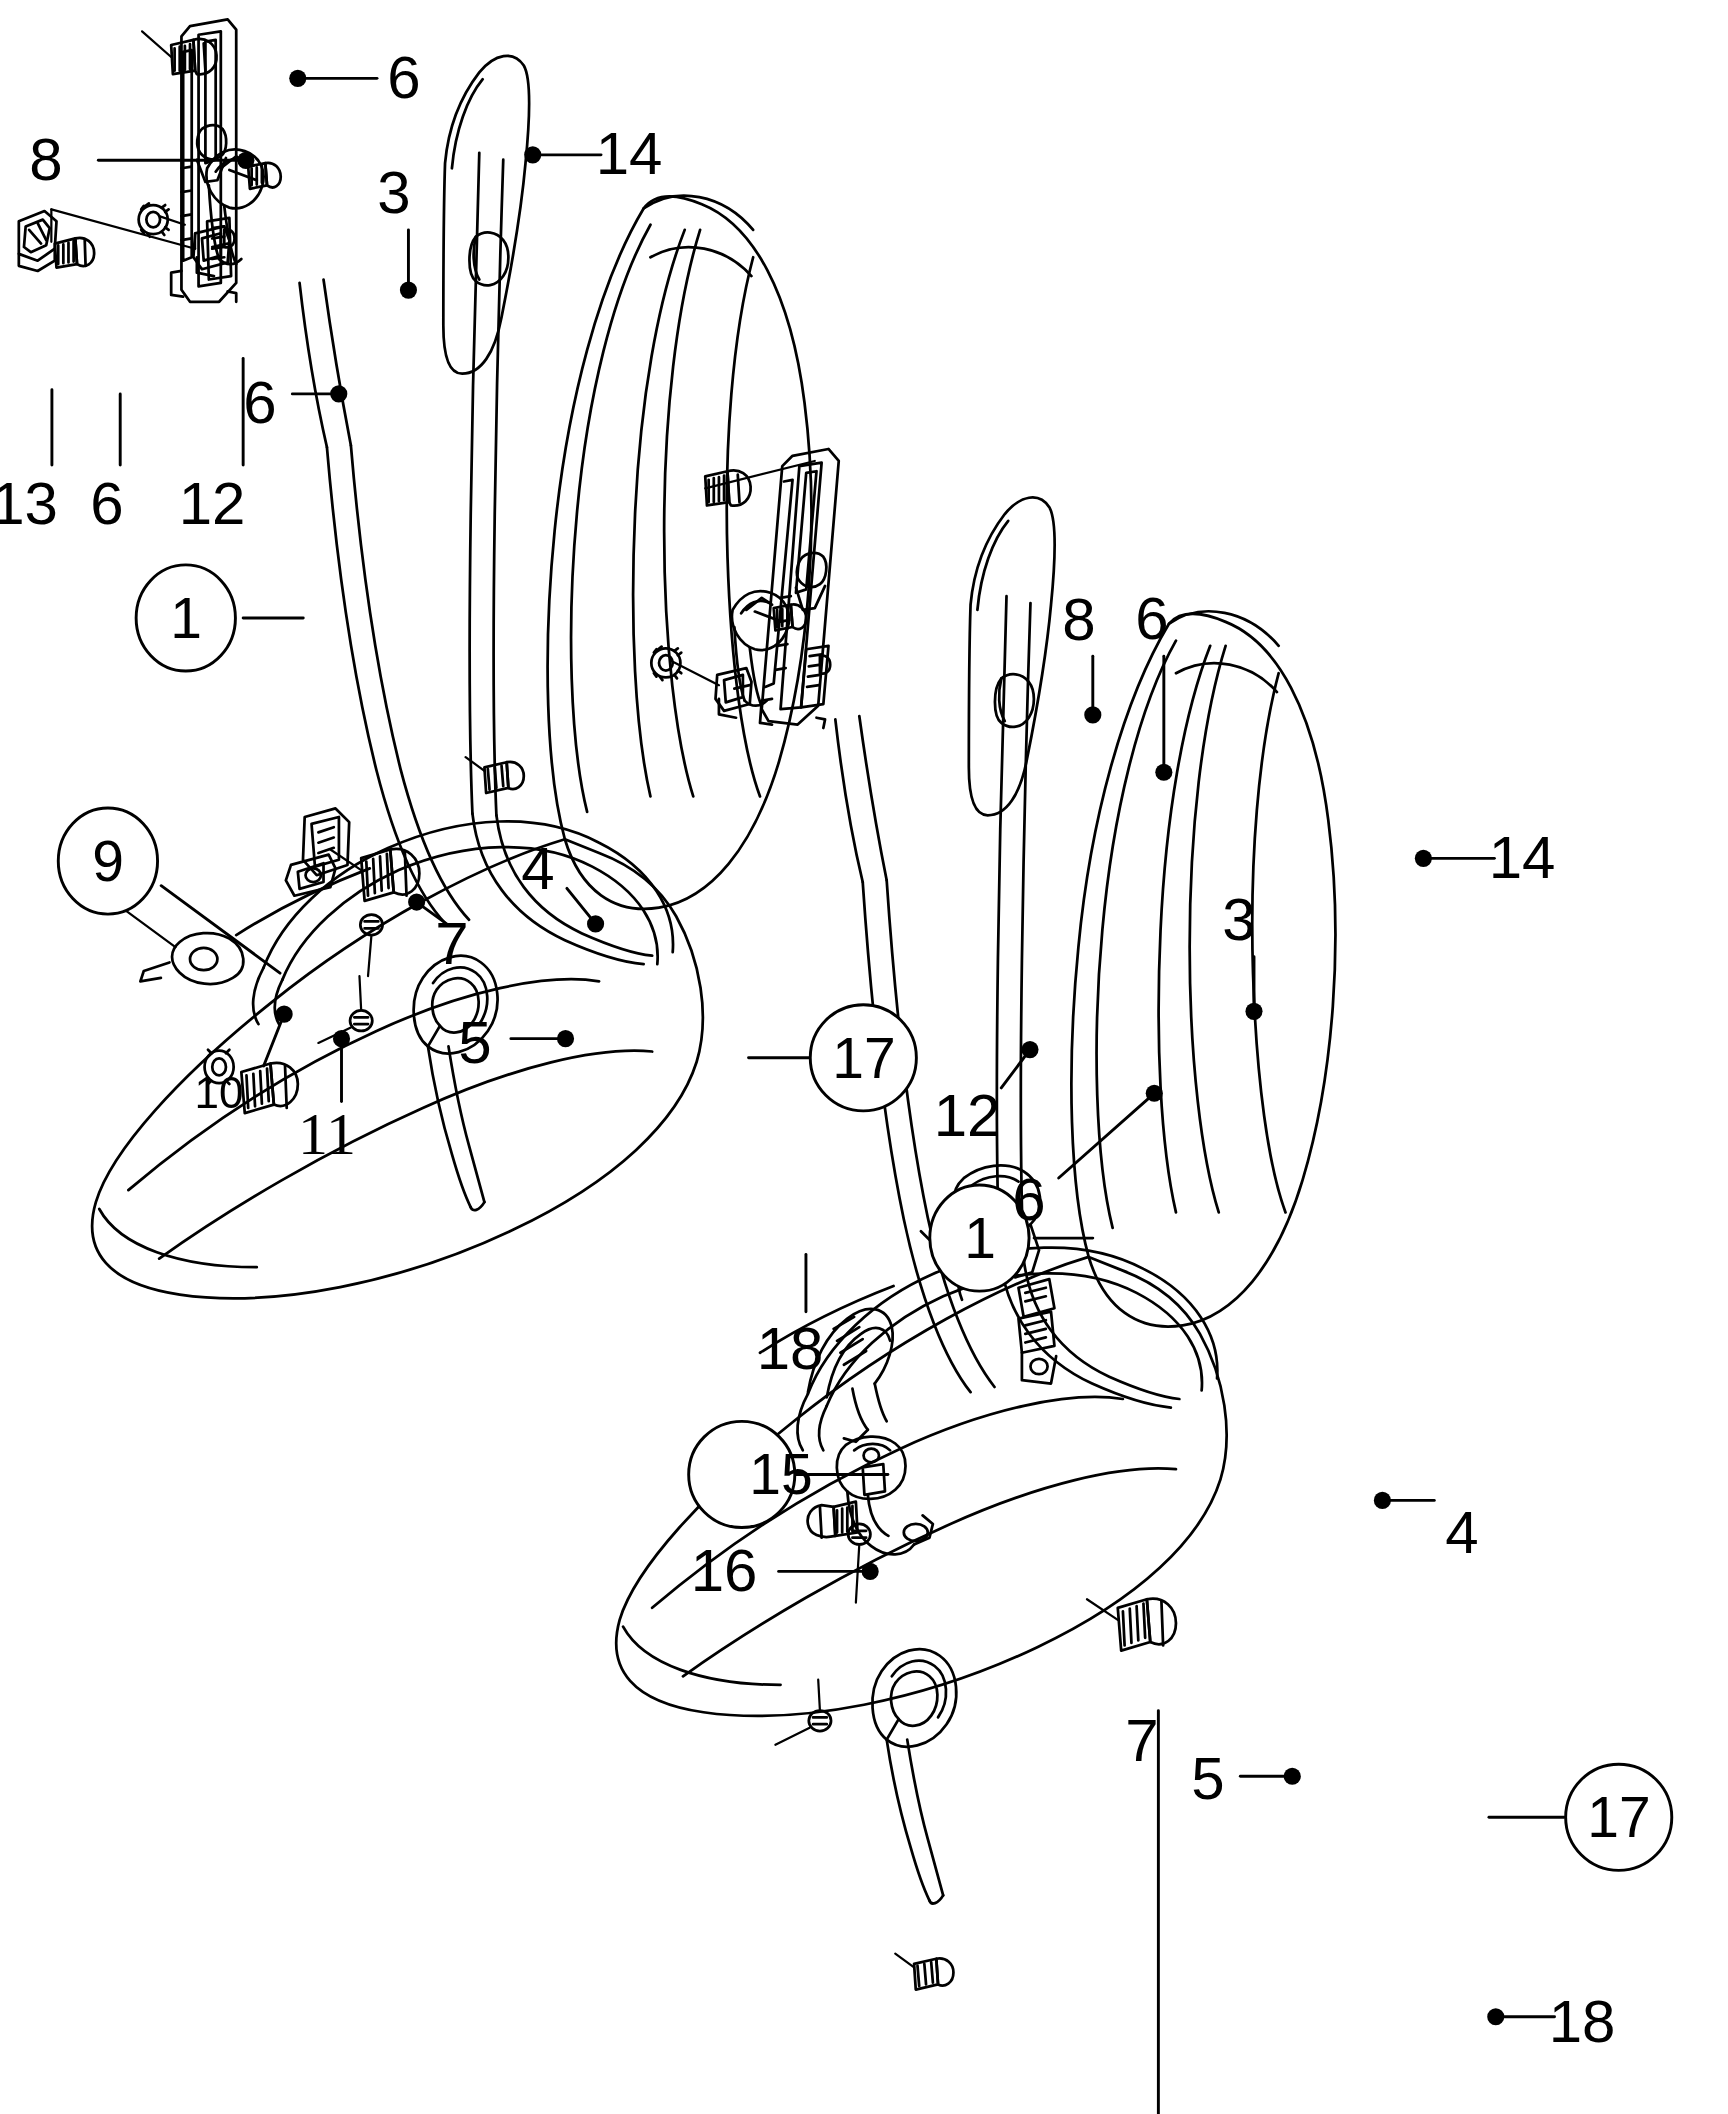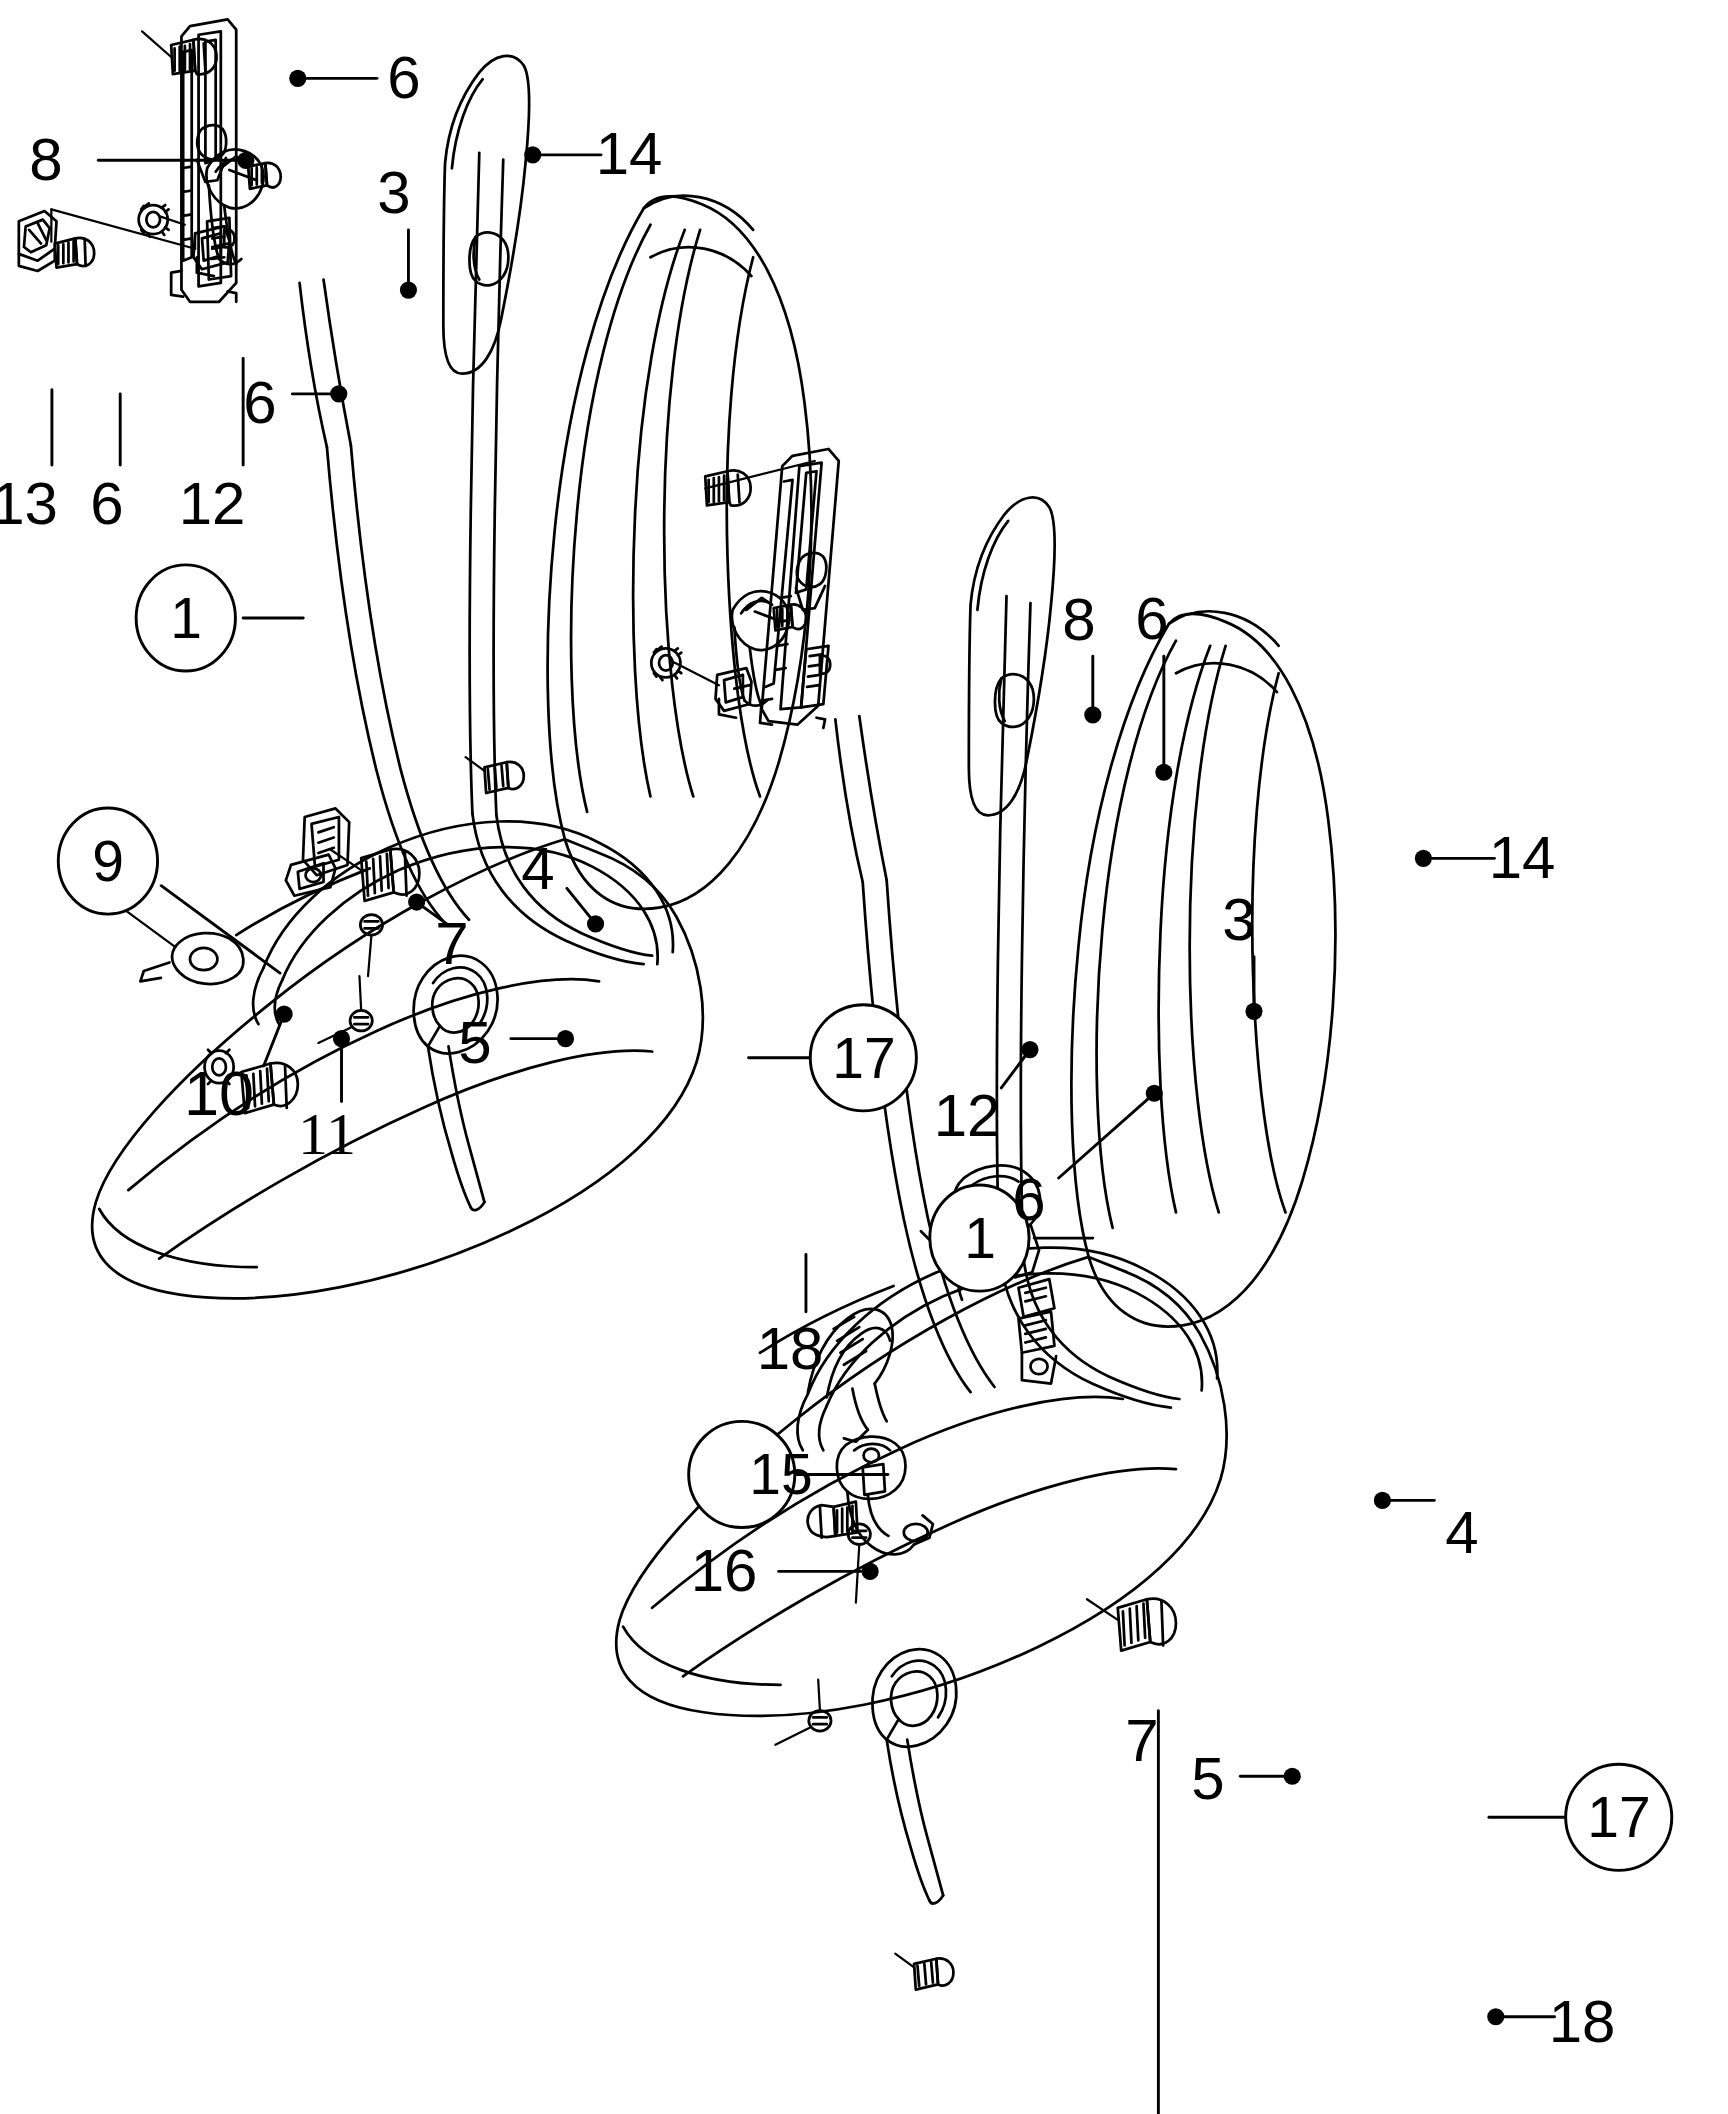--- a/index.html
+++ b/index.html
@@ -481,21 +481,21 @@
       <div class="cal" style="left: 394px; top: 193px; transform: translate(-50%, -50%); font-size: 60px;">3</div>
       <div class="cal" style="left: 260px; top: 403px; transform: translate(-50%, -50%); font-size: 60px;">6</div>
       <div class="cal" style="left: 24.6px; top: 504px; transform: translate(-50%, -50%); font-size: 60px;">13</div>
       <div class="cal" style="left: 107px; top: 504px; transform: translate(-50%, -50%); font-size: 60px;">6</div>
       <div class="cal" style="left: 212px; top: 504px; transform: translate(-50%, -50%); font-size: 60px;">12</div>
       <div class="cal" style="left: 186px; top: 618px; transform: translate(-50%, -50%); font-size: 57px;">1</div>
       <div class="cal" style="left: 108px; top: 861px; transform: translate(-50%, -50%); font-size: 57px;">9</div>
       <div class="cal" style="left: 538px; top: 869px; transform: translate(-50%, -50%); font-size: 60px;">4</div>
       <div class="cal" style="left: 452px; top: 944px; transform: translate(-50%, -50%); font-size: 60px;">7</div>
       <div class="cal" style="left: 475px; top: 1043px; transform: translate(-50%, -50%); font-size: 60px;">5</div>
-      <div class="cal" style="left: 219px; top: 1093px; transform: translate(-50%, -50%); font-size: 63px; text-align: center;">10</div>
+      <div class="cal" style="left: 219px; top: 1093px; transform: translate(-50%, -50%); font-size: 44px; text-align: center;">10</div>
       <div class="cal" style="left: 327px; top: 1134px; transform: translate(-50%, -50%); font-size: 60px; font-family: Liberation Serif, serif;">11</div>
       <div class="cal" style="left: 864px; top: 1058px; transform: translate(-50%, -50%); font-size: 57px;">17</div>
       <div class="cal" style="left: 790px; top: 1349px; transform: translate(-50%, -50%); font-size: 60px;">18</div>
       <div class="cal" style="left: 1079px; top: 620px; transform: translate(-50%, -50%); font-size: 60px;">8</div>
       <div class="cal" style="left: 1152px; top: 619px; transform: translate(-50%, -50%); font-size: 60px;">6</div>
       <div class="cal" style="left: 1522px; top: 858px; transform: translate(-50%, -50%); font-size: 60px;">14</div>
       <div class="cal" style="left: 1239px; top: 920px; transform: translate(-50%, -50%); font-size: 60px;">3</div>
       <div class="cal" style="left: 967px; top: 1116px; transform: translate(-50%, -50%); font-size: 60px;">12</div>
       <div class="cal" style="left: 1029px; top: 1200px; transform: translate(-50%, -50%); font-size: 60px;">6</div>
       <div class="cal" style="left: 980px; top: 1238px; transform: translate(-50%, -50%); font-size: 57px;">1</div>

